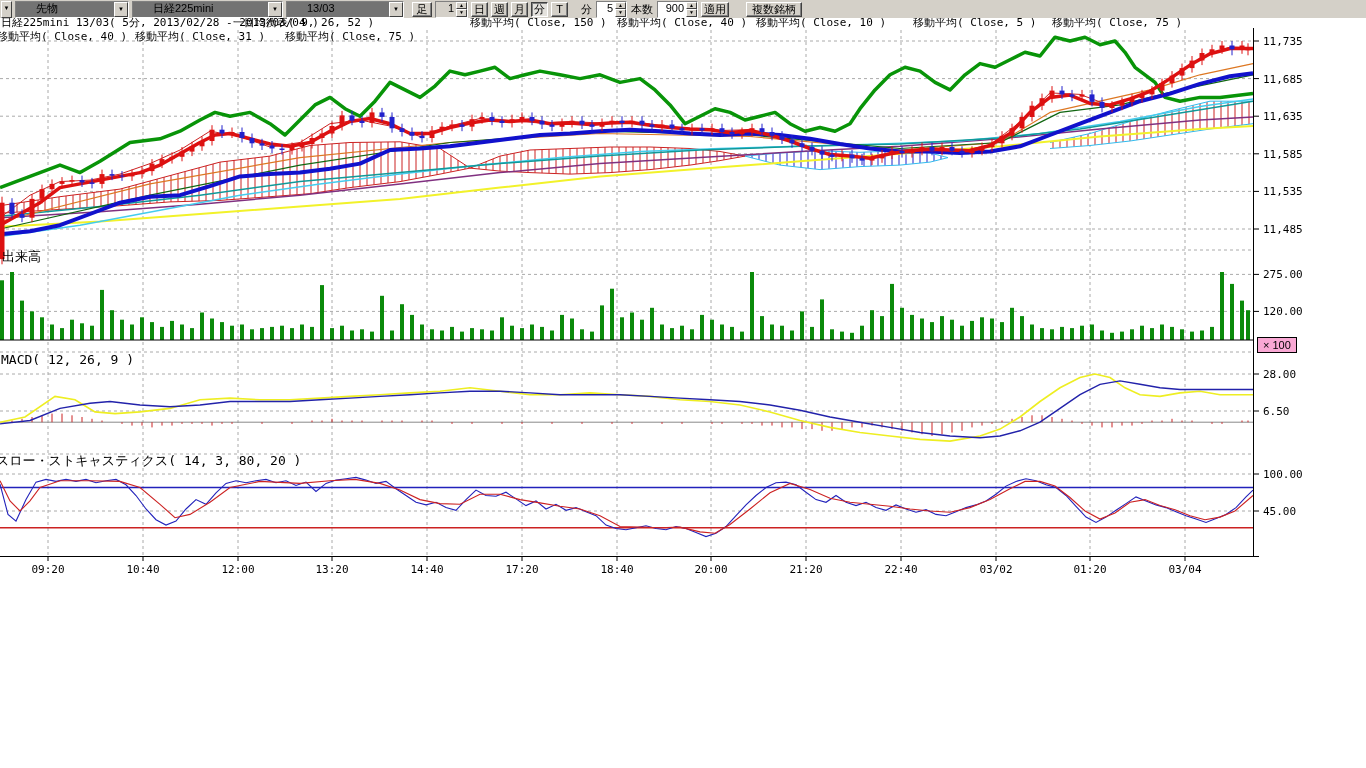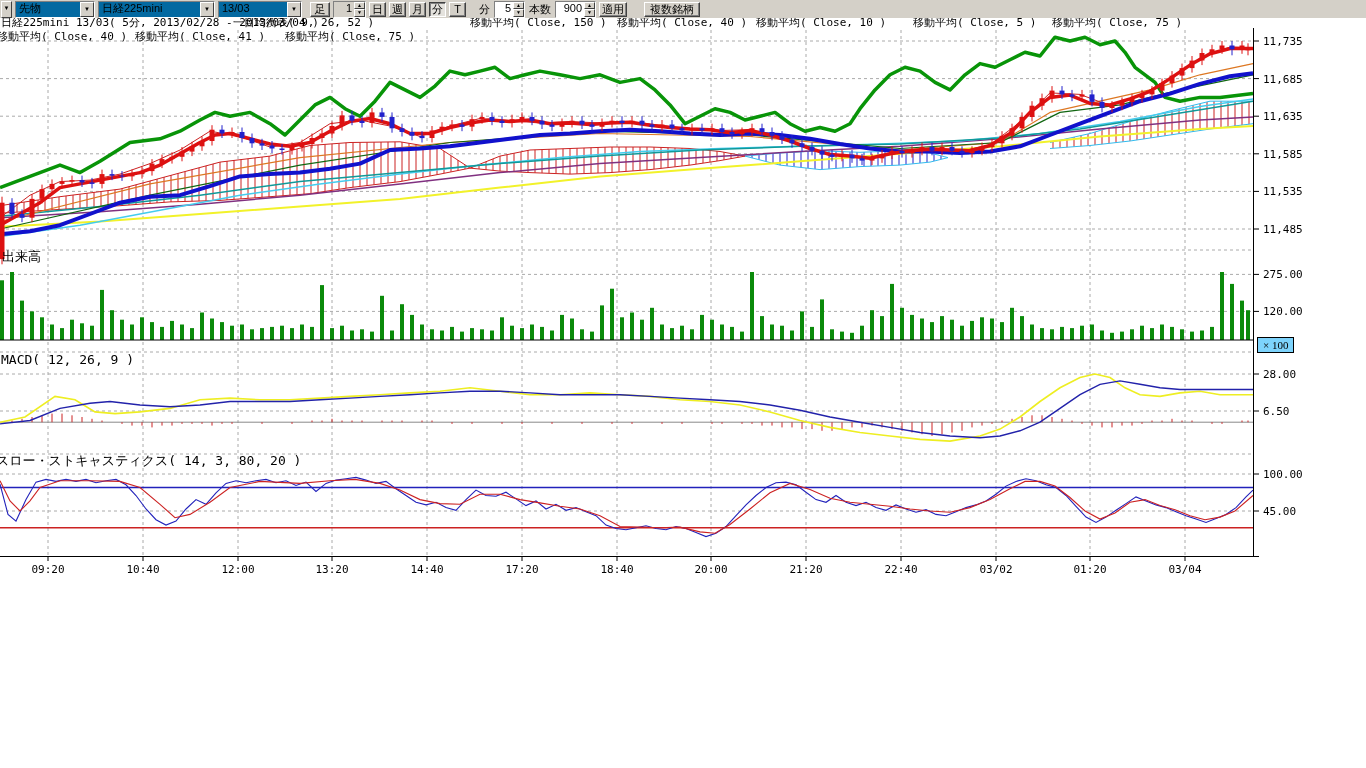--- a/index.html
+++ b/index.html
@@ -4,40 +4,40 @@
 <style>
   html,body{margin:0;padding:0}
   body{width:1366px;height:768px;background:#fff;position:relative;overflow:hidden;
        font-family:"Liberation Sans","DejaVu Sans",sans-serif;font-size:11px;color:#000}
   
   .toolbar{position:absolute;top:0;left:0;width:1366px;height:18px;background:#d4d0c8;
            display:flex;align-items:center;gap:3px;z-index:6;padding-left:1px;box-sizing:border-box}
   .clipbox{width:9px;height:15px;background:#d4d0c8;border:1px solid;border-color:#fff #404040 #404040 #fff;
            font-size:6px;line-height:13px;text-align:center;flex:none}
   .combo{display:flex;height:15px;border:1px solid;border-color:#808080 #fff #fff #808080;background:#fff;flex:none}
-  .combo .val{background:#0369a1;padding:0 3px;line-height:13px;white-space:nowrap;overflow:hidden}
+  .combo .val{background:#737373;padding:0 20px;line-height:13px;white-space:nowrap;overflow:hidden}
   .combo .arrow{width:14px;background:#d4d0c8;border:1px solid;border-color:#fff #404040 #404040 #fff;
                 font-size:6px;line-height:12px;text-align:center;box-sizing:border-box}
   .btn{height:15px;background:#d4d0c8;border:1px solid;border-color:#fff #404040 #404040 #fff;
        box-shadow:inset -1px -1px 0 #808080;line-height:12px;padding:0 2px;text-align:center;
        font-size:11px;flex:none;box-sizing:border-box;white-space:nowrap}
   .btn.pressed{border-color:#404040 #fff #fff #404040;box-shadow:inset 1px 1px 0 #808080;background:#e4e2dd}
   .lbl{padding:0 1px;flex:none;white-space:nowrap}
   .spin{display:flex;height:15px;border:1px solid;border-color:#808080 #fff #fff #808080;flex:none}
   .spin .v{background:#fff;padding:0 2px;line-height:13px;text-align:right}
   .spin.disabled .v{background:#d4d0c8}
   .spin .ud{width:11px;display:flex;flex-direction:column}
   .spin .ud div{flex:1;background:#d4d0c8;border:1px solid;border-color:#fff #404040 #404040 #fff;
                 font-size:5px;line-height:5px;text-align:center;overflow:hidden}
   .legend-item{position:absolute;font-family:"DejaVu Sans Mono","Liberation Mono",monospace;
                font-size:11px;white-space:pre;z-index:4}
   .ptitle{position:absolute;font-family:"DejaVu Sans Mono","Liberation Mono",monospace;
           font-size:13px;white-space:pre;z-index:4}
-  .badge{position:absolute;border:1px solid #000;background:#7dd3fc;z-index:4;
-         font-family:Liberation Serif, serif;font-size:11px;
+  .badge{position:absolute;border:1px solid #000;background:#f9a8d4;z-index:4;
+         font-family:Liberation Sans, sans-serif;font-size:11px;
          height:14px;line-height:14px;padding:0 5px}
   svg .axlbl{font-family:"DejaVu Sans Mono","Liberation Mono",monospace;font-size:11px;fill:#000}
   #chart{position:absolute;top:0;left:0;z-index:1}
 </style>
 </head>
 <body>
 
 <svg id="chart" width="1366" height="600">
     <defs>
       <pattern id="hatchR" width="7" height="6" patternUnits="userSpaceOnUse">
@@ -697,20 +697,20 @@
 
 <div>
   <span class="legend-item" style="left:1px;top:15px">日経225mini 13/03( 5分, 2013/02/28 - 2013/03/04 )</span>
   <span class="legend-item" style="left:233px;top:15px">一目均衡表( 9, 26, 52 )</span>
   <span class="legend-item" style="left:470px;top:15px">移動平均( Close, 150 )</span>
   <span class="legend-item" style="left:617px;top:15px">移動平均( Close, 40 )</span>
   <span class="legend-item" style="left:756px;top:15px">移動平均( Close, 10 )</span>
   <span class="legend-item" style="left:913px;top:15px">移動平均( Close, 5 )</span>
   <span class="legend-item" style="left:1052px;top:15px">移動平均( Close, 75 )</span>
   <span class="legend-item" style="left:-3px;top:29px">移動平均( Close, 40 )</span>
-  <span class="legend-item" style="left:135px;top:29px">移動平均( Close, 41 )</span>
+  <span class="legend-item" style="left:135px;top:29px">移動平均( Close, 31 )</span>
   <span class="legend-item" style="left:285px;top:29px">移動平均( Close, 75 )</span>
 </div>
 
 <div class="ptitle" style="left:2px;top:248px">出来高</div>
 <div class="ptitle" style="left:1px;top:352px">MACD( 12, 26, 9 )</div>
 <div class="ptitle" style="left:-4px;top:452px">スロー・ストキャスティクス( 14, 3, 80, 20 )</div>
 <div class="badge" style="left:1257px;top:337px">× 100</div>
 
 </body></html>

